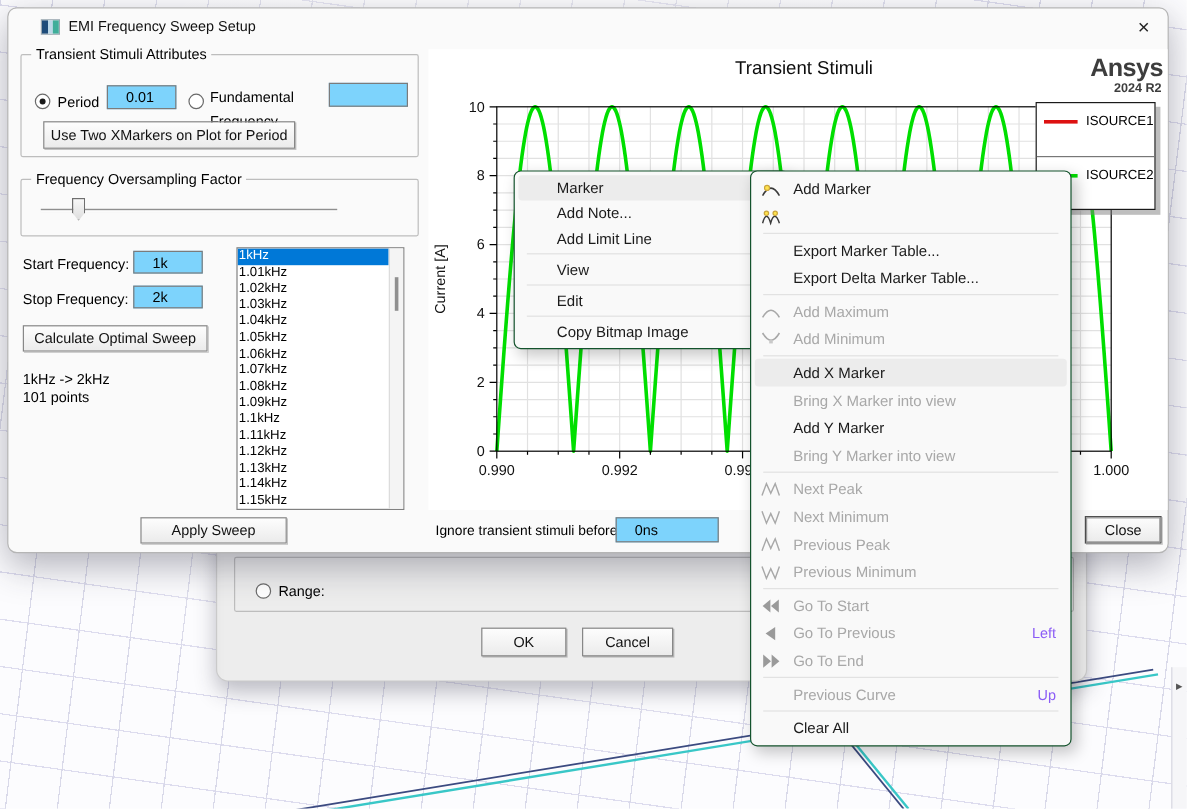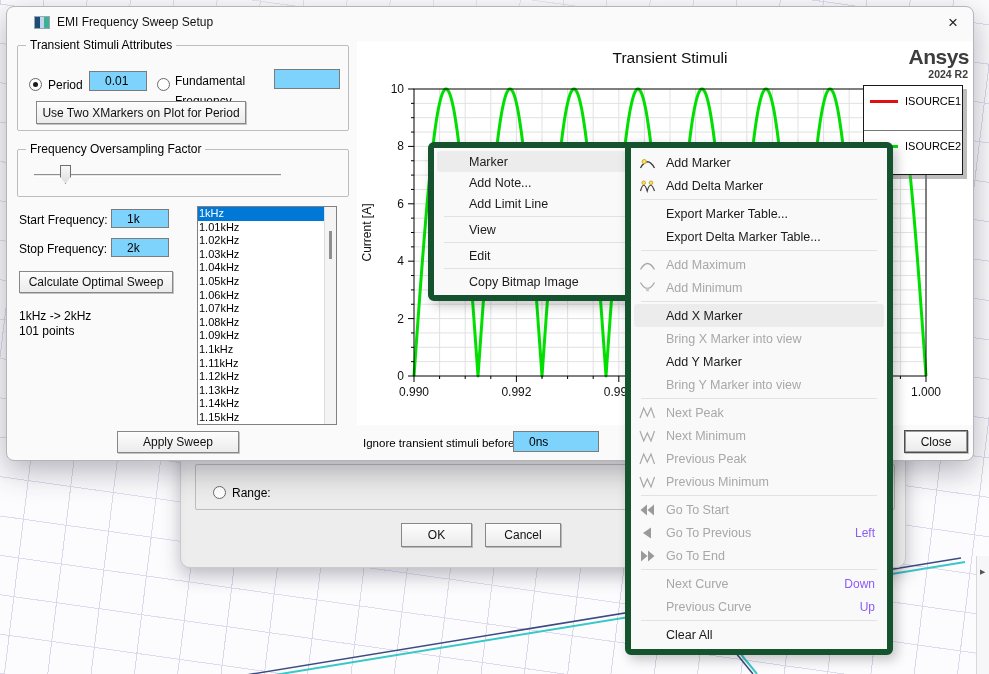--- a/index.html
+++ b/index.html
@@ -65,21 +65,21 @@
     letter-spacing:-.5px; }
   .brand-sub { position:absolute; right:5px; top:27px; font-size:10.5px; font-weight:bold; color:#3d3d3d; }
   .legend { position:absolute; left:506px; top:44px; width:100px; background:#fff;
     border:1px solid #1a1a1a; box-shadow:4px 4px 0 rgba(125,125,125,.5); }
   .leg-cell { height:44px; display:flex; align-items:flex-start; padding:9px 0 0 6px; }
   .leg-cell + .leg-cell { border-top:1px solid #777; }
   .leg-line { width:28px; height:3px; margin-top:5px; flex:0 0 28px; }
   .leg-name { font-size:11px; color:#000; margin-left:7px; }
 
   
-  .menu { position:absolute; background:#f9f9f9; border:6px solid #14532d; border-radius:6px;
+  .menu { position:absolute; background:#f9f9f9; border:1px solid #14532d; border-radius:6px;
     box-shadow:4px 5px 12px rgba(0,0,0,.22); padding:3px 0; }
   .menu-main { left:428px; top:142px; width:230px; z-index:10; }
   .menu-sub  { left:625px; top:142px; width:268px; z-index:11; }
   .menu-item { display:flex; align-items:center; height:23px; margin:0 3px; padding:0 9px 0 5px;
     border-radius:3px; font-size:12.5px; color:#1b1b1b; white-space:nowrap; }
   .menu-main .menu-item { height:21px; }
   .menu-item.hl { background:#ececec; }
   .menu-item.dis { color:#a8a8a8; }
   .mi-icon { flex:0 0 27px; display:flex; align-items:center; }
   .mi-label { flex:1; }
@@ -346,21 +346,20 @@
       <span class="mi-label">Add Marker</span>
     </div>
     <div class="menu-item">
       <span class="mi-icon">
         <svg width="17" height="15" viewBox="0 0 17 15">
           <path d="M1.5 13 Q4.7 1.5 8.2 13 Q11.5 1.5 15.5 13" fill="none" stroke="#3c3c3c" stroke-width="1.2"></path>
           <circle cx="4.7" cy="4.8" r="1.8" fill="#ffe34d" stroke="#caa53d"></circle>
           <circle cx="12" cy="4.8" r="1.8" fill="#ffe34d" stroke="#caa53d"></circle>
         </svg>
       </span>
-      <span class="mi-label">Add Delta Marker</span>
     </div>
     <div class="menu-sep"></div>
     <div class="menu-item">
       <span class="mi-icon"></span>
       <span class="mi-label">Export Marker Table...</span>
     </div>
     <div class="menu-item">
       <span class="mi-icon"></span>
       <span class="mi-label">Export Delta Marker Table...</span>
     </div>
@@ -456,25 +455,20 @@
         <svg width="17" height="15" viewBox="0 0 17 15">
           <polygon points="2,2.5 8.5,8 2,13.5" fill="#9a9a9a"></polygon>
           <polygon points="9,2.5 15.5,8 9,13.5" fill="#9a9a9a"></polygon>
         </svg>
       </span>
       <span class="mi-label">Go To End</span>
     </div>
     <div class="menu-sep"></div>
     <div class="menu-item dis">
       <span class="mi-icon"></span>
-      <span class="mi-label">Next Curve</span>
-      <span class="mi-short">Down</span>
-    </div>
-    <div class="menu-item dis">
-      <span class="mi-icon"></span>
       <span class="mi-label">Previous Curve</span>
       <span class="mi-short">Up</span>
     </div>
     <div class="menu-sep"></div>
     <div class="menu-item">
       <span class="mi-icon"></span>
       <span class="mi-label">Clear All</span>
     </div>
   </div>
 

